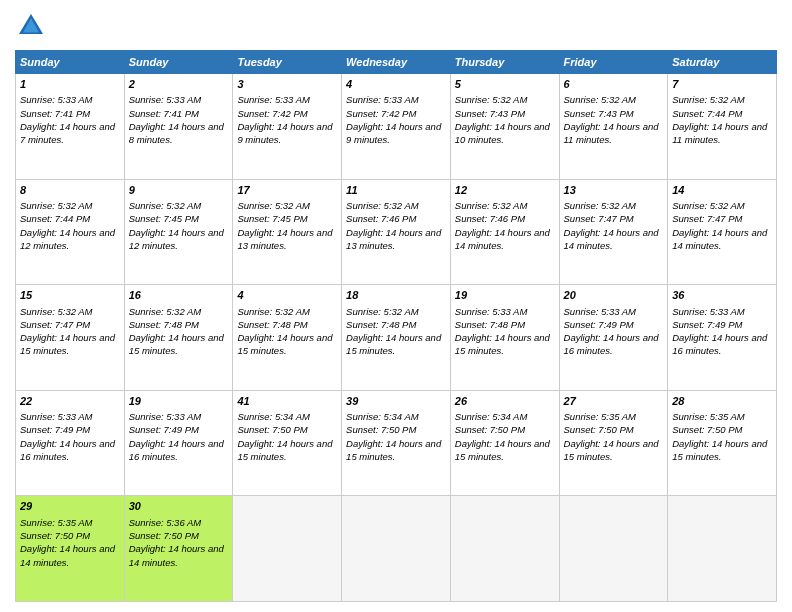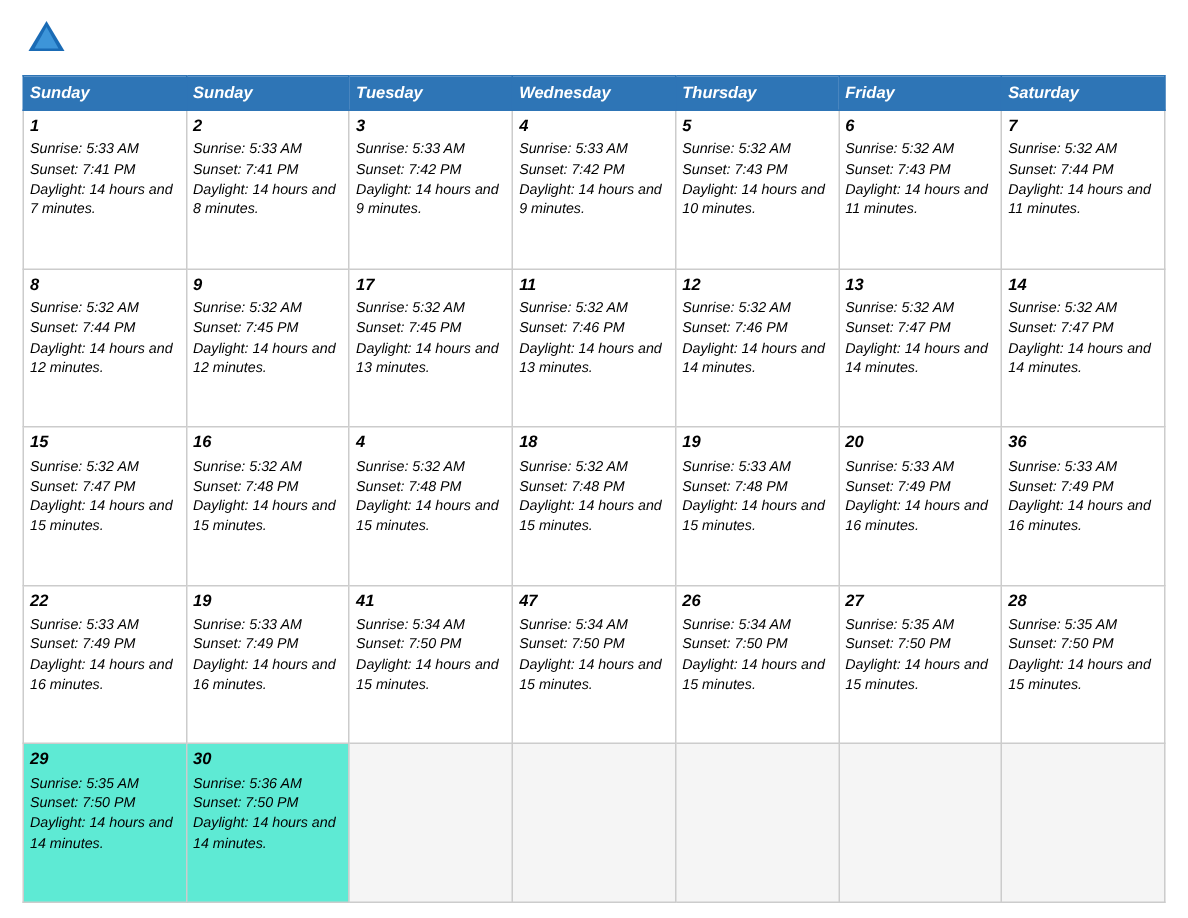--- a/index.html
+++ b/index.html
@@ -71,21 +71,21 @@
     }
     .calendar-table td {
       border: 1px solid #ccc;
       padding: 3px 4px;
       vertical-align: top;
       width: calc(100% / 7);
       background: #fff;
       line-height: 1.4;
     }
     .calendar-table tr:last-child td {
-      background: #5eead4;
+      background: #bef264;
     }
     .day-num {
       font-size: 11px;
       font-weight: bold;
       display: block;
       margin-bottom: 1px;
     }
     .empty-cell {
       background: #f5f5f5 !important;
     }
@@ -148,21 +148,21 @@
           <td><span class="day-num">4</span><span>Sunrise: 5:32 AM</span><br><span>Sunset: 7:48 PM</span><br><span>Daylight: 14 hours and 15 minutes.</span></td>
           <td><span class="day-num">18</span><span>Sunrise: 5:32 AM</span><br><span>Sunset: 7:48 PM</span><br><span>Daylight: 14 hours and 15 minutes.</span></td>
           <td><span class="day-num">19</span><span>Sunrise: 5:33 AM</span><br><span>Sunset: 7:48 PM</span><br><span>Daylight: 14 hours and 15 minutes.</span></td>
           <td><span class="day-num">20</span><span>Sunrise: 5:33 AM</span><br><span>Sunset: 7:49 PM</span><br><span>Daylight: 14 hours and 16 minutes.</span></td>
           <td><span class="day-num">36</span><span>Sunrise: 5:33 AM</span><br><span>Sunset: 7:49 PM</span><br><span>Daylight: 14 hours and 16 minutes.</span></td>
         </tr>
         <tr style="height: 82px;">
           <td><span class="day-num">22</span><span>Sunrise: 5:33 AM</span><br><span>Sunset: 7:49 PM</span><br><span>Daylight: 14 hours and 16 minutes.</span></td>
           <td><span class="day-num">19</span><span>Sunrise: 5:33 AM</span><br><span>Sunset: 7:49 PM</span><br><span>Daylight: 14 hours and 16 minutes.</span></td>
           <td><span class="day-num">41</span><span>Sunrise: 5:34 AM</span><br><span>Sunset: 7:50 PM</span><br><span>Daylight: 14 hours and 15 minutes.</span></td>
-          <td><span class="day-num">47</span><span>Sunrise: 5:34 AM</span><br><span>Sunset: 7:50 PM</span><br><span>Daylight: 14 hours and 15 minutes.</span></td>
+          <td><span class="day-num">39</span><span>Sunrise: 5:34 AM</span><br><span>Sunset: 7:50 PM</span><br><span>Daylight: 14 hours and 15 minutes.</span></td>
           <td><span class="day-num">26</span><span>Sunrise: 5:34 AM</span><br><span>Sunset: 7:50 PM</span><br><span>Daylight: 14 hours and 15 minutes.</span></td>
           <td><span class="day-num">27</span><span>Sunrise: 5:35 AM</span><br><span>Sunset: 7:50 PM</span><br><span>Daylight: 14 hours and 15 minutes.</span></td>
           <td><span class="day-num">28</span><span>Sunrise: 5:35 AM</span><br><span>Sunset: 7:50 PM</span><br><span>Daylight: 14 hours and 15 minutes.</span></td>
         </tr>
         <tr style="height: 82px;">
           <td><span class="day-num">29</span><span>Sunrise: 5:35 AM</span><br><span>Sunset: 7:50 PM</span><br><span>Daylight: 14 hours and 14 minutes.</span></td>
           <td><span class="day-num">30</span><span>Sunrise: 5:36 AM</span><br><span>Sunset: 7:50 PM</span><br><span>Daylight: 14 hours and 14 minutes.</span></td>
           <td class="empty-cell"></td>
           <td class="empty-cell"></td>
           <td class="empty-cell"></td>

